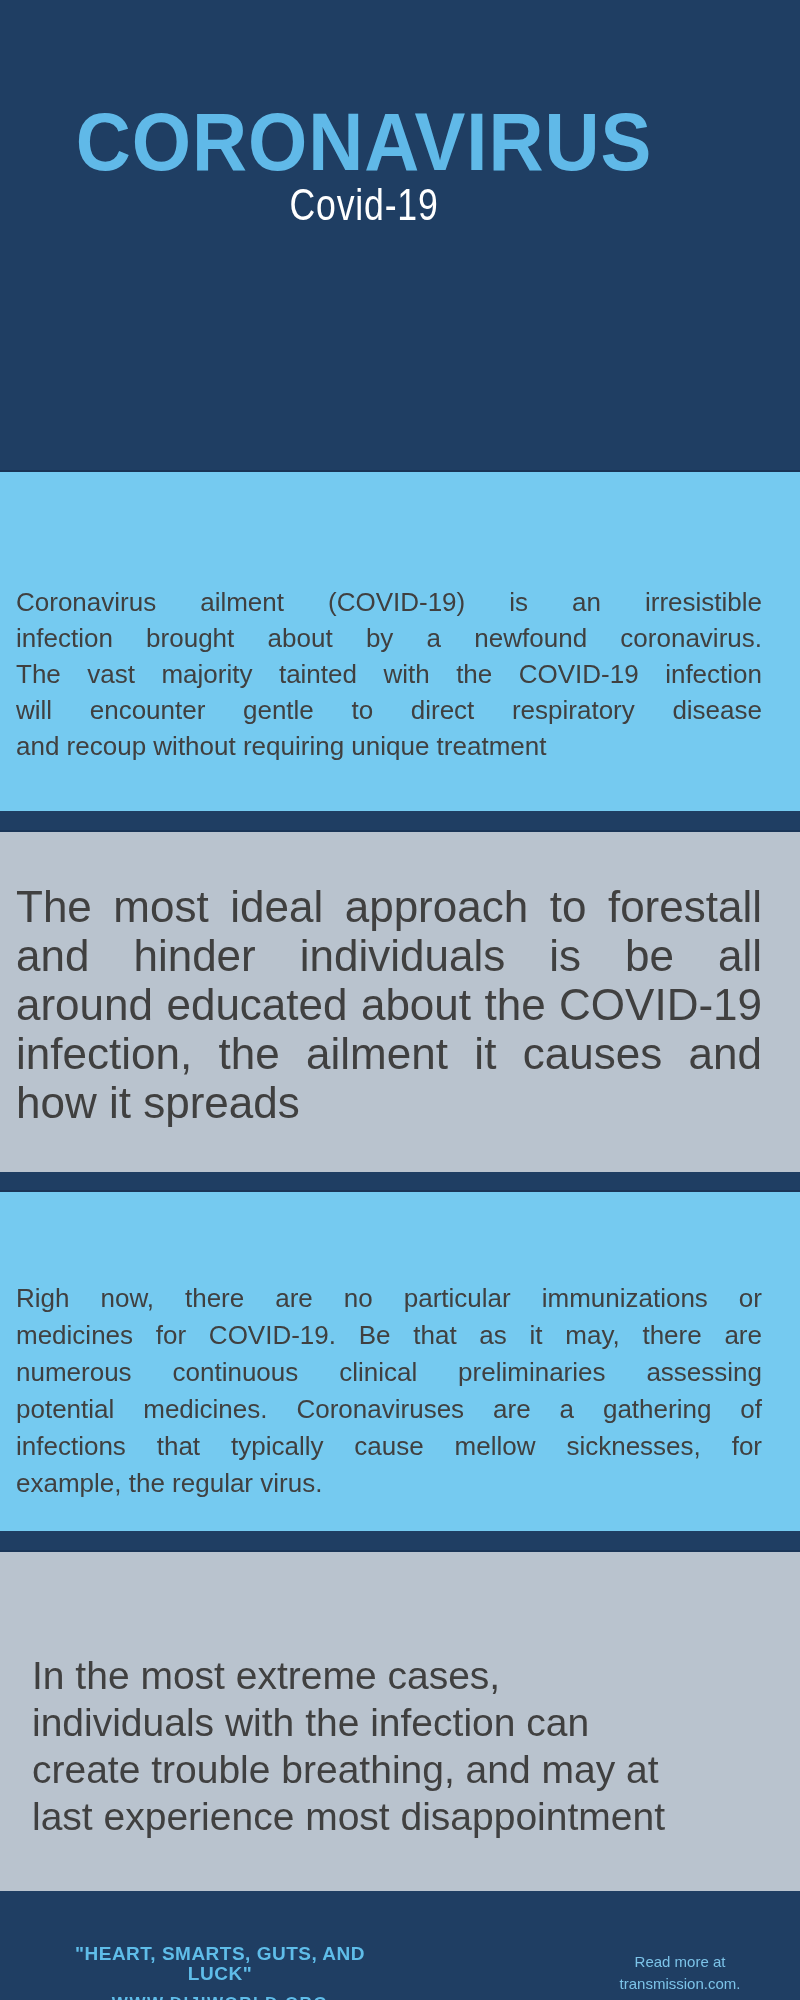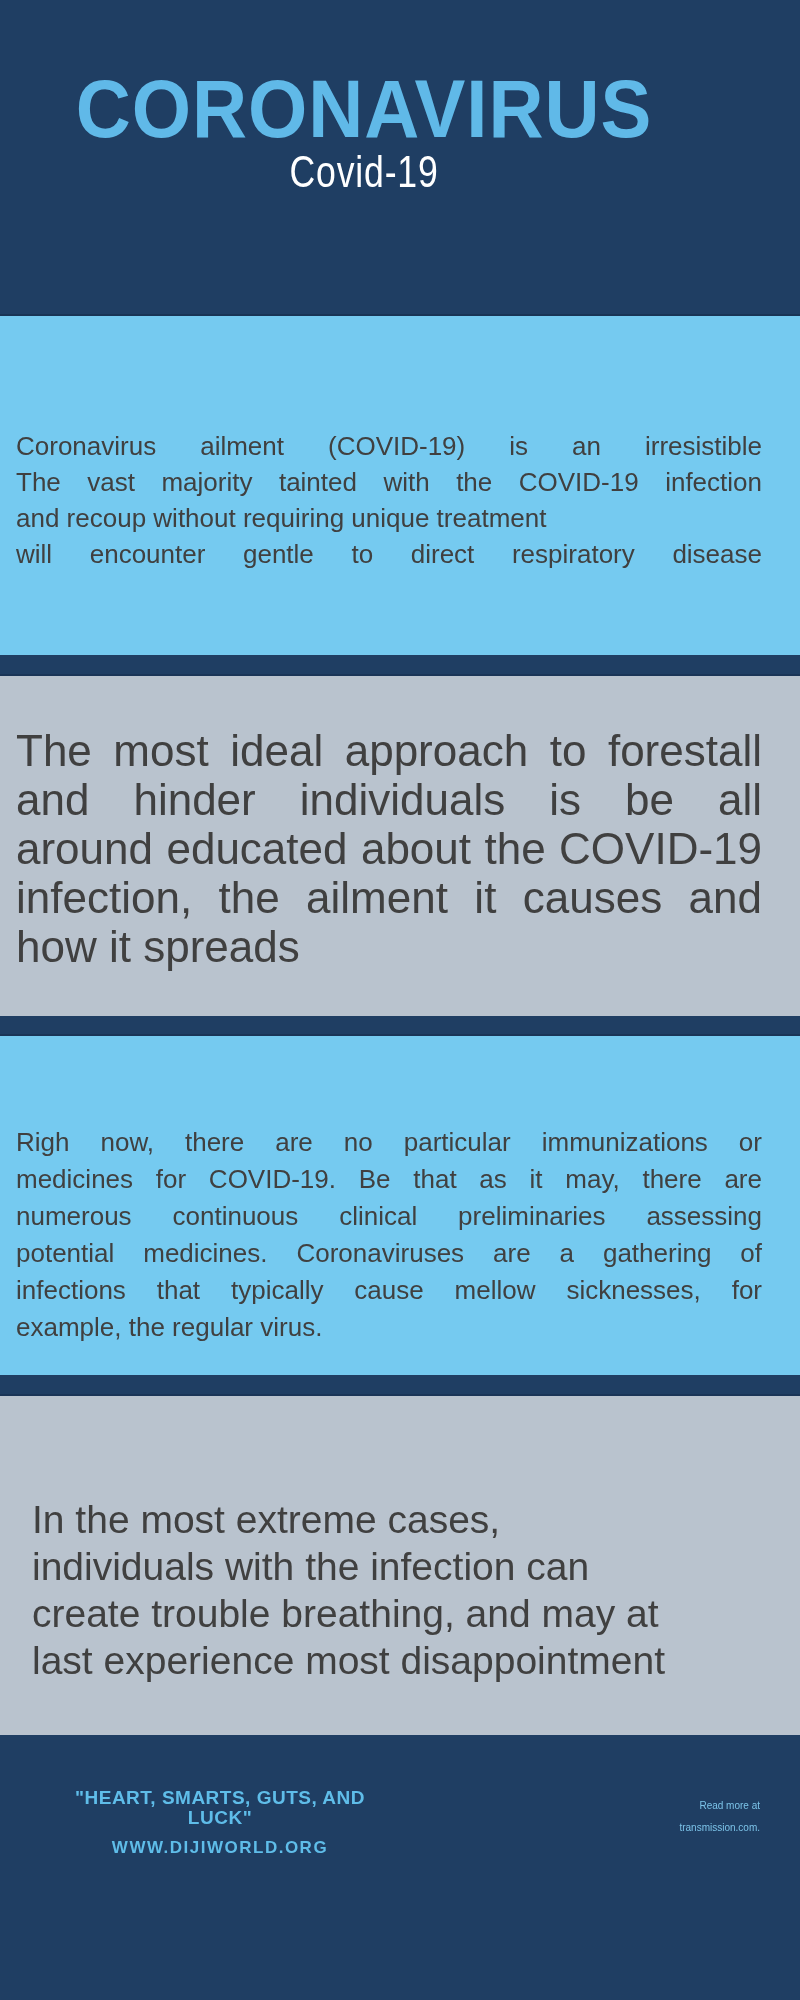--- a/index.html
+++ b/index.html
@@ -11,24 +11,24 @@
   #page {
     position: relative;
     width: 800px;
     height: 2000px;
     margin: 0 auto;
     background: #1f3e63;
     overflow: hidden;
   }
   
   .header {
-    height: 316px;
-    background: #1f3e63;
-    text-align: center;
-    padding-top: 68px;
+    height: 472px;
+    background: #1f3e63;
+    text-align: center;
+    padding-top: 101px;
     padding-right: 72px;
     box-sizing: border-box;
     border-bottom: 2px solid rgba(8, 22, 42, 0.25);
   }
   .title {
     display: inline-block;
     font-size: 82px;
     line-height: 82px;
     font-weight: 700;
     letter-spacing: 1px;
@@ -127,44 +127,45 @@
     font-size: 17px;
     line-height: 18px;
     font-weight: 700;
     letter-spacing: 1.5px;
     color: #5fbde9;
     text-align: center;
   }
   .footer-right {
     width: 160px;
     padding-top: 60px;
-    text-align: right;
-    font-size: 10px;
+    text-align: center;
+    font-size: 15px;
     line-height: 22px;
     color: #7cc3e8;
   }
 </style>
 </head>
 <body>
 
 <div id="page">
 
   <div class="header">
     <div class="title">CORONAVIRUS</div>
     <div class="subtitle">
       <span>Covid-19</span>
     </div>
   </div>
 
   <div class="section bg-lightblue sec-intro justified">
     <div>
         <div class="tline">Coronavirus ailment (COVID-19) is an irresistible</div>
+        <div class="tline">infection brought about by a newfound coronavirus.</div>
         <div class="tline">The vast majority tainted with the COVID-19 infection</div>
+        <div class="tline">will encounter gentle to direct respiratory disease</div>
         <div class="tline tline-last">and recoup without requiring unique treatment</div>
-        <div class="tline">will encounter gentle to direct respiratory disease</div>
       </div>
   </div>
 
   <div class="divider"></div>
 
   <div class="section bg-gray sec-prevention justified">
     <div>
         <div class="tline">The most ideal approach to forestall</div>
         <div class="tline">and hinder individuals is be all</div>
         <div class="tline">around educated about the COVID-19</div>

